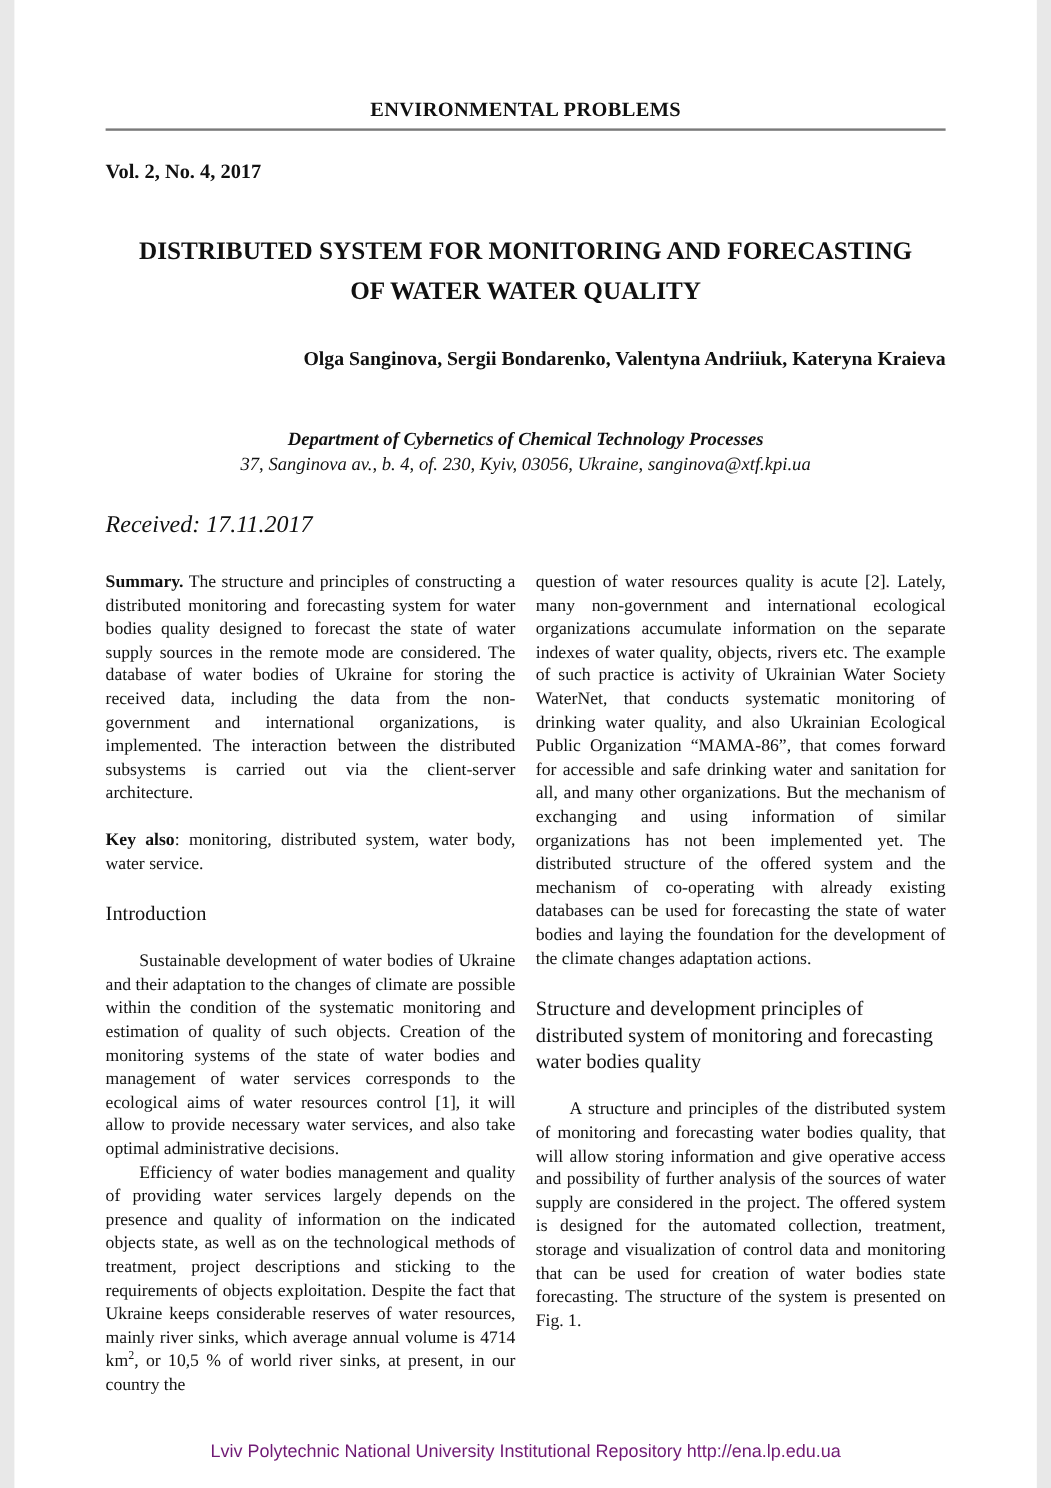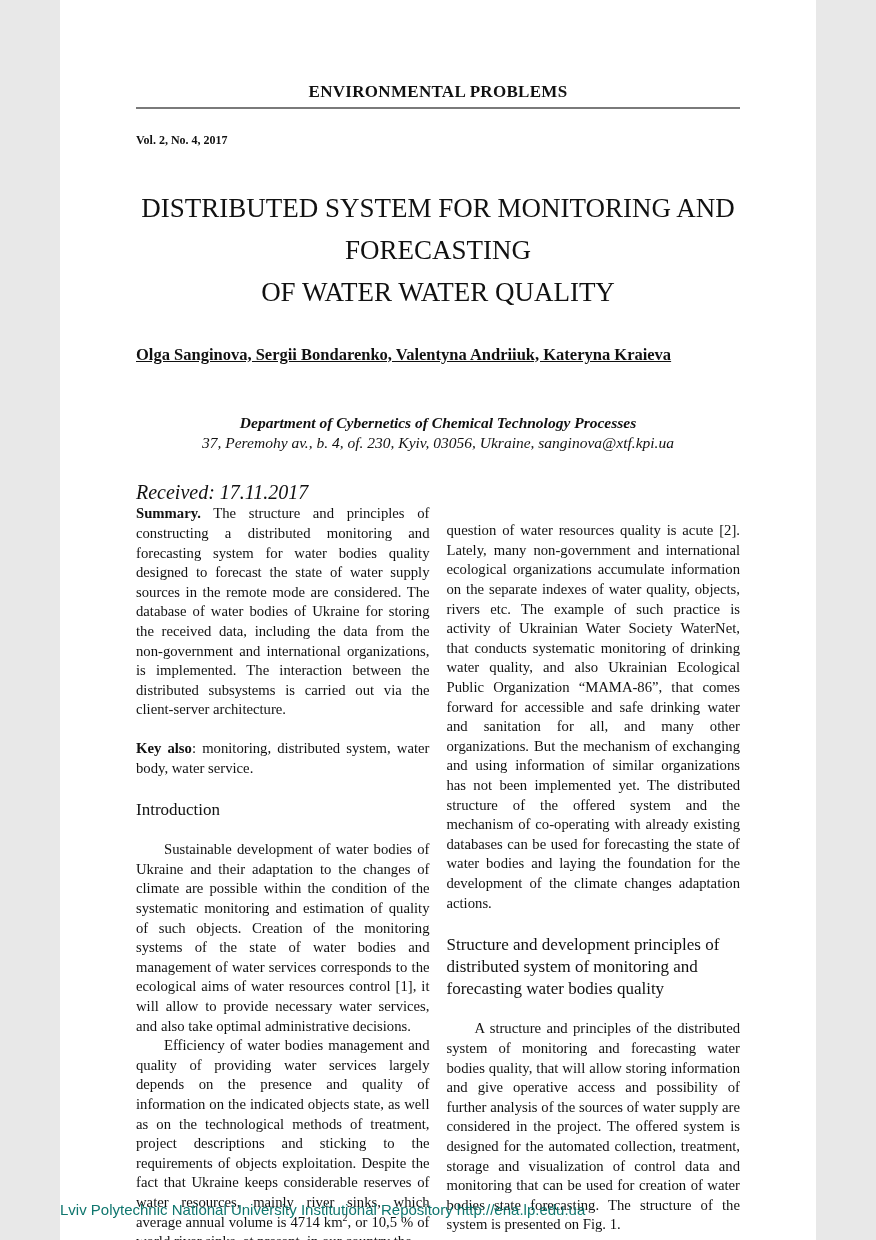--- a/index.html
+++ b/index.html
@@ -2,21 +2,21 @@
 <html><head>
 <meta charset="utf-8">
 <style>
   html, body {
     margin: 0;
     padding: 0;
     background: #e8e8e8;
   }
   .page {
     position: relative;
-    width: 756px;
+    width: 852px;
     height: 1240px;
     margin: 0 auto;
     background: #ffffff;
     font-family: "Liberation Serif", "DejaVu Serif", serif;
     color: #111111;
     overflow: hidden;
     box-sizing: border-box;
     padding: 82px 76px 0 76px;
   }
   .journal-header {
@@ -26,35 +26,34 @@
     letter-spacing: 0.3px;
   }
   .header-rule {
     border: none;
     border-top: 2px solid #7a7a7a;
     margin: 5px 0 0 0;
   }
   .volume-line {
     margin-top: 24px;
     font-weight: bold;
-    font-size: 12px;
+    font-size: 17px;
   }
   .article-title {
     margin: 40px 0 0 0;
     text-align: center;
-    font-weight: normal;
-    font-size: 27px;
+    font-weight: bold;
+    font-size: 21px;
     line-height: 1.55;
   }
   .authors {
     margin-top: 31px;
-    text-align: left;
+    text-align: right;
     font-weight: bold;
     font-size: 16.5px;
-    text-decoration: underline;
   }
   .affiliation {
     margin-top: 25px;
     text-align: center;
     font-style: italic;
     font-size: 15.5px;
     line-height: 1.32;
   }
   .affiliation .dept {
     font-weight: bold;
@@ -65,24 +64,24 @@
     font-style: italic;
     font-size: 20px;
   }
   .copyright {
     margin-top: 24px;
     font-size: 15.5px;
   }
   .columns {
     display: flex;
     gap: 17px;
+    margin-top: 27px;
     font-size: 14.7px;
     line-height: 19.6px;
     text-align: justify;
-    align-items: center;
   }
   .col { flex: 1 1 0; min-width: 0; }
   .columns p { margin: 0; }
   .columns p.spaced { margin-top: 19px; }
   .columns p.indent { text-indent: 28px; }
   .col-heading {
     margin: 21px 0 19px 0;
     font-size: 17px;
     font-weight: normal;
     line-height: 1.3;
@@ -91,42 +90,43 @@
   sup {
     font-size: 10px;
     line-height: 0;
     vertical-align: super;
   }
   .footer {
     position: absolute;
     left: 0;
     right: 0;
     bottom: 22px;
+    text-align: center;
     font-family: "Liberation Sans", "DejaVu Sans", sans-serif;
     font-size: 15px;
-    color: #0f766e;
+    color: #701a75;
   }
 </style>
 </head>
 <body>
 
 <div class="page">
 
   <div class="journal-header">ENVIRONMENTAL PROBLEMS</div>
   <hr class="header-rule">
 
   <div class="volume-line">Vol. 2, No. 4, 2017</div>
 
   <h1 class="article-title"><span>DISTRIBUTED SYSTEM FOR MONITORING AND FORECASTING</span><br><span>OF WATER WATER QUALITY</span></h1>
 
   <div class="authors">Olga Sanginova, Sergii Bondarenko, Valentyna Andriiuk, Kateryna Kraieva</div>
 
   <div class="affiliation">
     <div class="dept">Department of Cybernetics of Chemical Technology Processes</div>
-    <div>37, Peremohy av., b. 4, of. 230, Kyiv, 03056, Ukraine, sanginova@xtf.kpi.ua</div>
+    <div>37, Sanginova av., b. 4, of. 230, Kyiv, 03056, Ukraine, sanginova@xtf.kpi.ua</div>
   </div>
 
   <div class="received">Received: 17.11.2017</div>
 
 
   <div class="columns">
     <div class="col">
       <p><b>Summary.</b><span> The structure and principles of constructing a distributed monitoring and forecasting system for water bodies quality designed to forecast the state of water supply sources in the remote mode are considered. The database of water bodies of Ukraine for storing the received data, including the data from the non-government and international organizations, is implemented. The interaction between the distributed subsystems is carried out via the client-server architecture.</span></p>
       <p class="spaced"><b>Key also</b><span>: monitoring, distributed system, water body, water service.</span></p>
       <h2 class="col-heading">Introduction</h2>

